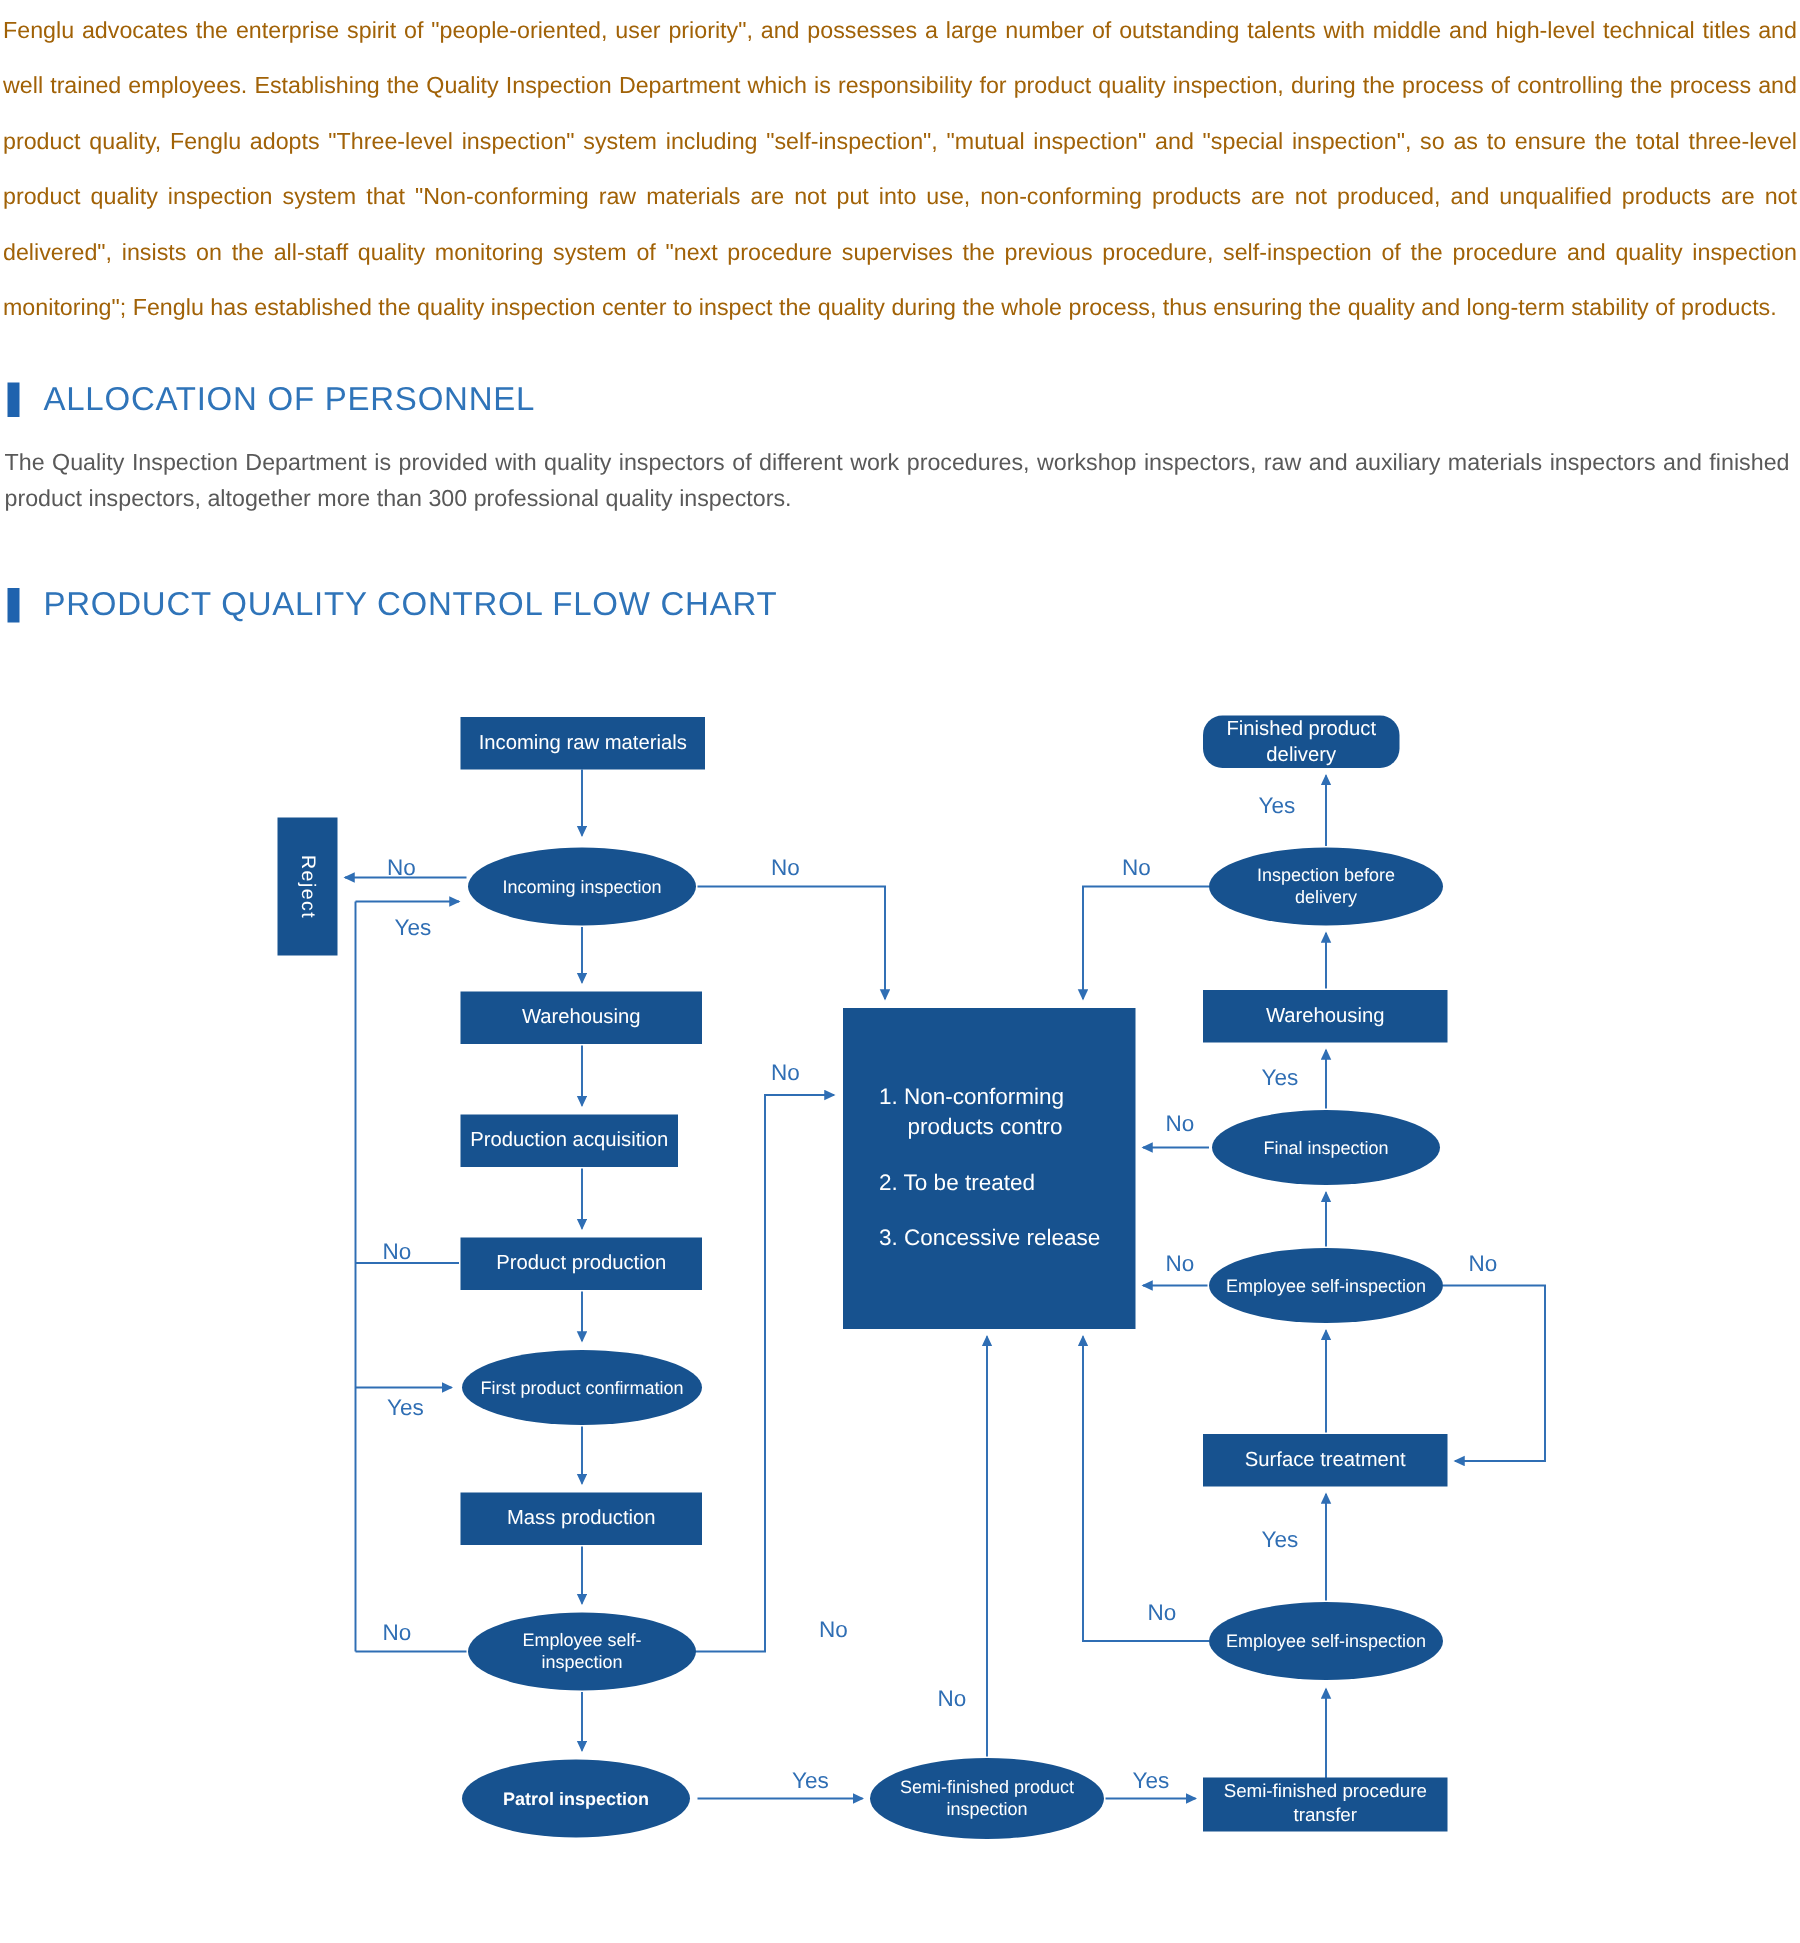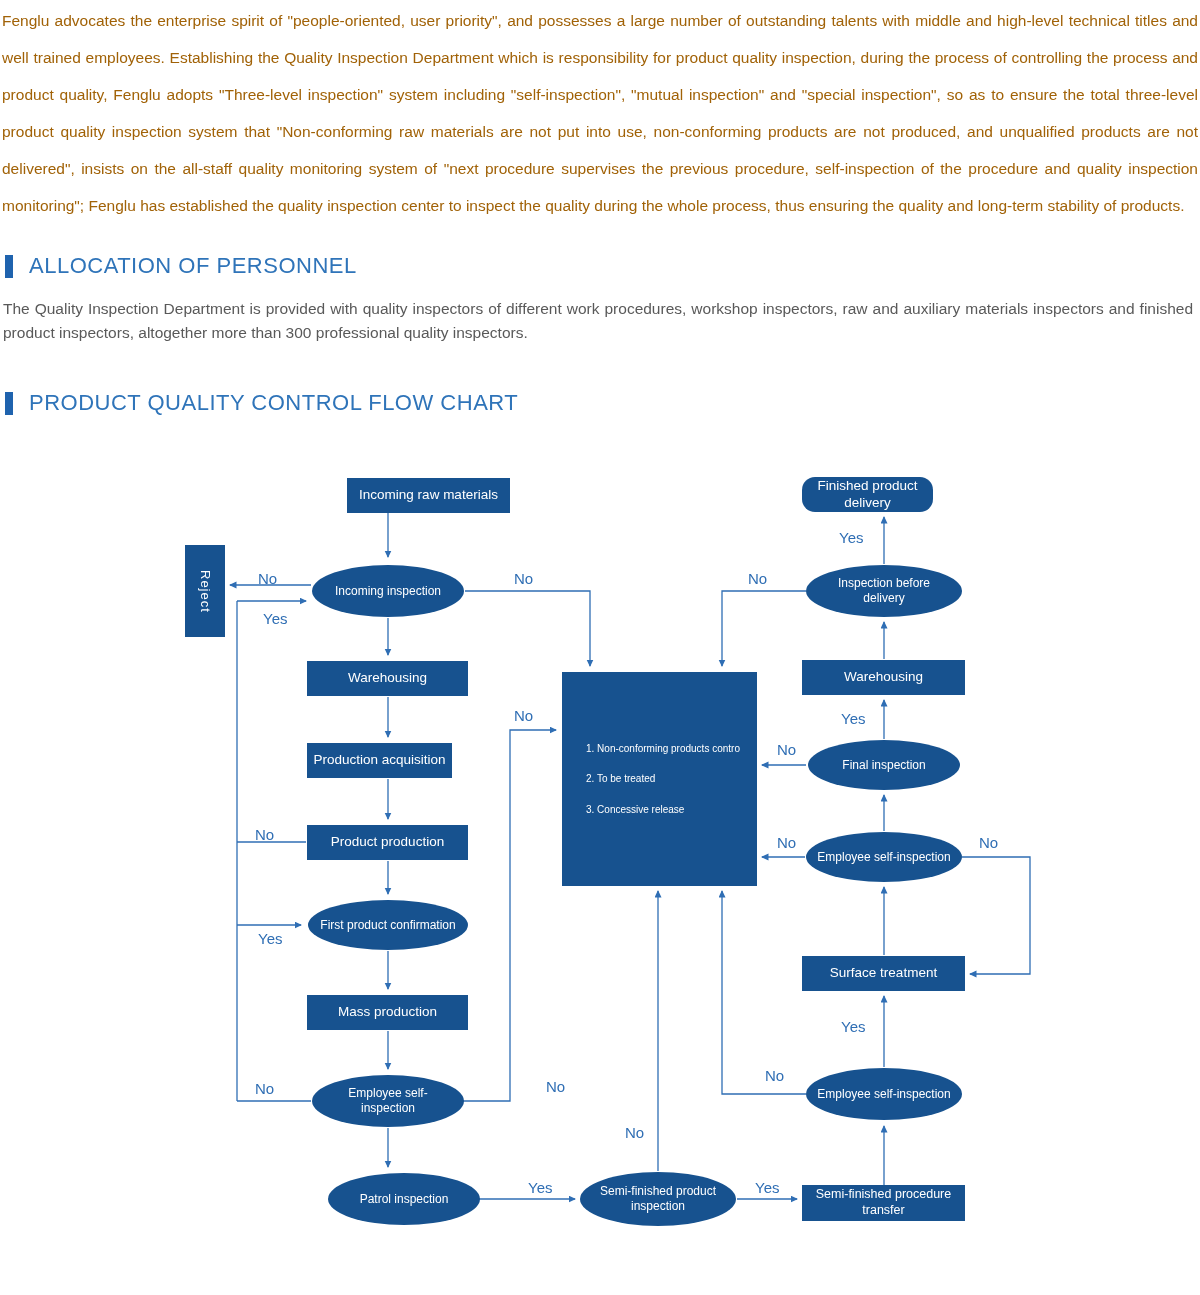--- a/index.html
+++ b/index.html
@@ -21,21 +21,21 @@
   .flow-node { position:absolute; background:#17528f; color:#ffffff;
                display:flex; align-items:center; justify-content:center;
                text-align:center; line-height:1.25; }
   .n-rect    { font-size:13.5px; }
   .n-ellipse { border-radius:50%; font-size:12px; padding:0 10px; }
   .n-reject  { writing-mode:vertical-rl; font-size:13px; letter-spacing:1px; }
 
   .control-box { position:absolute; background:#17528f; color:#ffffff;
                  display:flex; flex-direction:column; justify-content:center;
                  padding:0 14px 0 24px; }
-  .cb-item { font-size:10px; line-height:1.35; margin:8.5px 0;
+  .cb-item { font-size:15px; line-height:1.35; margin:8.5px 0;
              text-indent:-19px; padding-left:19px; }
 
   .edge-label { position:absolute; color:#2f6eb4; font-size:15px; }
 
   svg.flow-lines { position:absolute; top:0; left:0; pointer-events:none; }
   .fl { stroke:#2f6eb4; stroke-width:1.3; fill:none; }
 </style>
 </head>
 <body>
 
@@ -91,29 +91,29 @@
 
     <path class="fl" marker-end="url(#arr)" d="M465,591 L590,591 L590,666"></path>
     <path class="fl" marker-end="url(#arr)" d="M463,1101 L510,1101 L510,730 L556,730"></path>
     <path class="fl" marker-end="url(#arr)" d="M806,591 L722,591 L722,666"></path>
     <path class="fl" marker-end="url(#arr)" d="M806,765 L762,765"></path>
     <path class="fl" marker-end="url(#arr)" d="M805,857 L762,857"></path>
     <path class="fl" marker-end="url(#arr)" d="M962,857 L1030,857 L1030,974 L970,974"></path>
     <path class="fl" marker-end="url(#arr)" d="M806,1094 L722,1094 L722,891"></path>
   </svg>
 
-  <div class="flow-node n-rect" style="left:307px; top:478px; width:163px; height:35px;margin-left:40px;">Incoming raw materials</div>
+  <div class="flow-node n-rect" style="left:307px; top:478px; width:163px; height:35px;">Incoming raw materials</div>
   <div class="flow-node n-ellipse" style="left:312px; top:565px; width:152px; height:52px;">Incoming inspection</div>
   <div class="flow-node n-rect" style="left:307px; top:661px; width:161px; height:35px;">Warehousing</div>
   <div class="flow-node n-rect" style="left:307px; top:743px; width:145px; height:35px;">Production acquisition</div>
   <div class="flow-node n-rect" style="left:307px; top:825px; width:161px; height:35px;">Product production</div>
   <div class="flow-node n-ellipse" style="left:308px; top:900px; width:160px; height:50px;">First product confirmation</div>
   <div class="flow-node n-rect" style="left:307px; top:995px; width:161px; height:35px;">Mass production</div>
   <div class="flow-node n-ellipse" style="left:312px; top:1075px; width:152px; height:52px;">Employee self-inspection</div>
-  <div class="flow-node n-ellipse" style="left:328px; top:1173px; width:152px; height:52px;">Patrol inspection</div>
+  <div class="flow-node n-ellipse" style="left:308px; top:1173px; width:152px; height:52px;font-weight:bold;">Patrol inspection</div>
 
   <div class="flow-node n-reject" style="left:185px; top:545px; width:40px; height:92px;">Reject</div>
 
   <div class="control-box" style="left:562px; top:672px; width:195px; height:214px;">
     <div class="cb-item">1. Non-conforming products contro</div>
     <div class="cb-item">2. To be treated</div>
     <div class="cb-item">3. Concessive release</div>
   </div>
 
   <div class="flow-node n-ellipse" style="left:580px; top:1172px; width:156px; height:54px;">Semi-finished product inspection</div>

